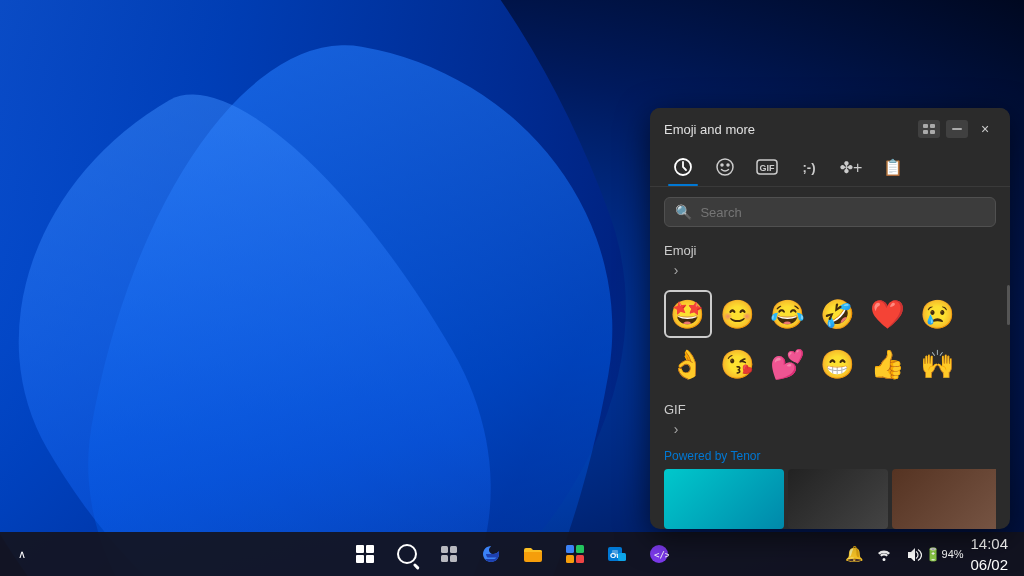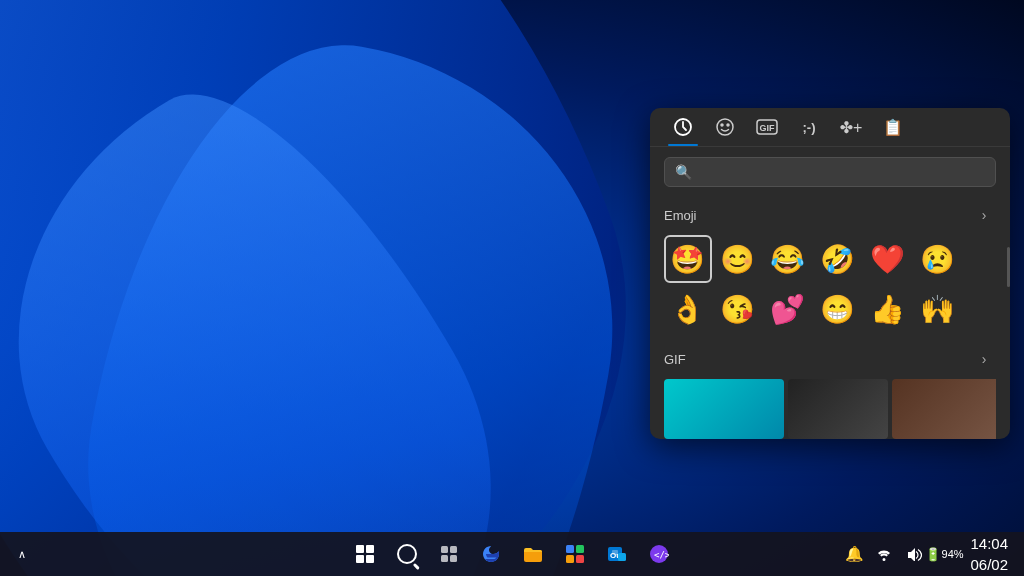--- a/index.html
+++ b/index.html
@@ -289,23 +289,23 @@
       font-size: 14px;
     }
 
     
     .emoji-section {
       padding: 0 14px 8px 14px;
     }
 
     .section-header {
       display: flex;
-      align-items: center;
       justify-content: space-between;
       padding: 6px 0 8px 0;
+      flex-direction: column;
     }
 
     .section-title {
       color: #cccccc;
       font-size: 13px;
       font-weight: 500;
     }
 
     .section-arrow {
       color: #aaa;
@@ -381,20 +381,39 @@
 <body>
 
 <div id="desktop">
   <div class="wave wave-blue"></div>
   <div class="wave wave-blue2"></div>
   <div class="wave wave-blue3"></div>
 </div>
 
 <div id="emoji-panel">
 
+  <div id="emoji-panel-header">
+    <span id="emoji-panel-title">Emoji and more</span>
+    <div id="emoji-panel-controls">
+      <button class="panel-control-btn">
+        <svg width="12" height="10" viewBox="0 0 12 10" fill="#aaa">
+          <rect x="0" y="0" width="5" height="4" rx="1"></rect>
+          <rect x="7" y="0" width="5" height="4" rx="1"></rect>
+          <rect x="0" y="6" width="5" height="4" rx="1"></rect>
+          <rect x="7" y="6" width="5" height="4" rx="1"></rect>
+        </svg>
+      </button>
+      <button class="panel-control-btn">
+        <svg width="10" height="2" viewBox="0 0 10 2" fill="#aaa">
+            <rect width="10" height="2" rx="1"></rect>
+          </svg>
+      </button>
+      <button class="close-btn">×</button>
+    </div>
+  </div>
 
   <div id="emoji-tabs">
 
     <div class="emoji-tab active" title="Recents">
 
       <svg width="20" height="20" viewBox="0 0 20 20" fill="none" stroke="white" stroke-width="1.8">
         <circle cx="10" cy="10" r="8"></circle>
         <polyline points="10,5 10,10 13,13" stroke-linecap="round"></polyline>
       </svg>
     </div>
@@ -424,20 +443,21 @@
     </div>
 
     <div class="emoji-tab" title="Clipboard" style="font-size:16px; color:#ccc;">
       📋
     </div>
 
   </div>
 
   <div id="emoji-search">
     <span class="search-icon-inner">🔍</span>
+    <input type="text" placeholder="Search" style="">
   </div>
 
   <div class="emoji-section">
     <div class="section-header">
       <span class="section-title">Emoji</span>
       <span class="section-arrow">›</span>
     </div>
     <div class="emoji-grid">
       <div class="emoji-item selected">🤩</div>
       <div class="emoji-item">😊</div>
@@ -452,20 +472,21 @@
       <div class="emoji-item">👍</div>
       <div class="emoji-item">🙌</div>
     </div>
   </div>
 
   <div class="gif-section">
     <div class="section-header">
       <span class="section-title">GIF</span>
       <span class="section-arrow">›</span>
     </div>
+    <div class="gif-powered">Powered by Tenor</div>
     <div class="gif-strip">
       <div class="gif-thumb" style="width:120px; background: linear-gradient(135deg, #00c8cc, #0088aa);"></div>
       <div class="gif-thumb" style="width:100px; background: linear-gradient(135deg, #222, #444);"></div>
       <div class="gif-thumb" style="width:110px; background: linear-gradient(135deg, #553322, #775544);"></div>
     </div>
   </div>
 
   <div id="panel-scrollbar"></div>
 </div>
 

